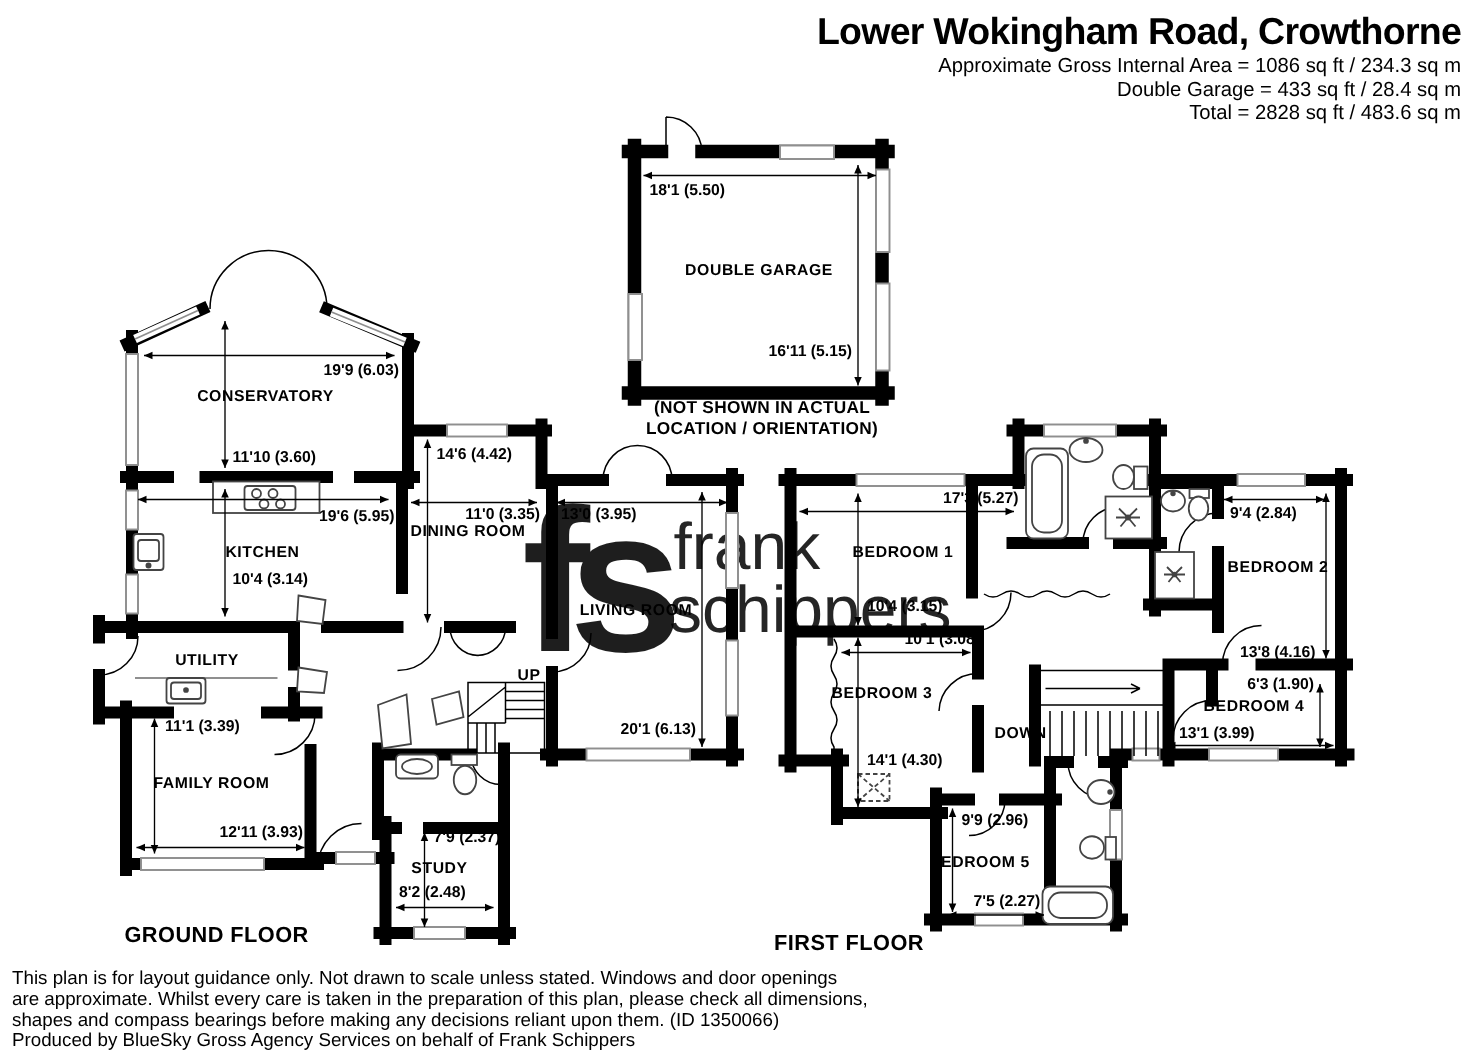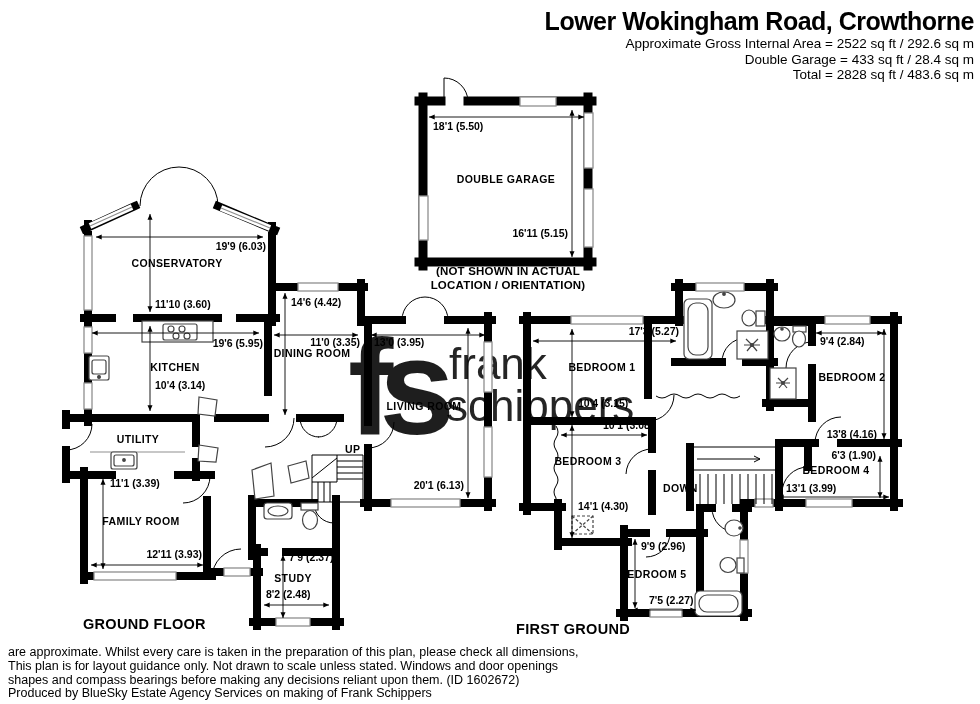--- a/index.html
+++ b/index.html
@@ -20,21 +20,21 @@
   .wm{font-weight:bold;opacity:.88;}
   .wmw{font-weight:normal;opacity:.85;}
 </style>
 </head>
 <body>
 
 <div class="page">
 
   <div class="hdr">
     <div class="title">Lower Wokingham Road, Crowthorne</div>
-    <div class="aline">Approximate Gross Internal Area = 2522 sq ft / 292.6 sq m</div>
+    <div class="aline">Approximate Gross Internal Area = 1086 sq ft / 234.3 sq m</div>
     <div class="aline">Double Garage = 433 sq ft / 28.4 sq m</div>
     <div class="aline">Total = 2828 sq ft / 483.6 sq m</div>
   </div>
 
   <svg width="980" height="704" viewBox="0 0 980 704">
     <defs>
       <marker id="arr" viewBox="0 0 10 10" refX="9" refY="5" markerWidth="7" markerHeight="7" orient="auto-start-reverse">
         <path d="M0,1 L9,5 L0,9 z" fill="#000"></path>
       </marker>
     </defs>
@@ -275,22 +275,22 @@
       <text class="dim" x="603" y="429">10'1 (3.08)</text>
       <text class="dim" x="578" y="510">14'1 (4.30)</text>
       <text class="dim" x="876" y="459" text-anchor="end">6'3 (1.90)</text>
       <text class="dim" x="786" y="492">13'1 (3.99)</text>
       <text class="dim" x="641" y="550">9'9 (2.96)</text>
       <text class="dim" x="649" y="604">7'5 (2.27)</text>
     </g>
   </svg>
 
   <div class="floorlabel" id="gf-label">GROUND FLOOR</div>
-  <div class="floorlabel" id="ff-label">FIRST GROUND</div>
+  <div class="floorlabel" id="ff-label">FIRST FLOOR</div>
 
   <div class="ftr">
+    <div>This plan is for layout guidance only. Not drawn to scale unless stated. Windows and door openings</div>
     <div>are approximate. Whilst every care is taken in the preparation of this plan, please check all dimensions,</div>
-    <div>This plan is for layout guidance only. Not drawn to scale unless stated. Windows and door openings</div>
-    <div>shapes and compass bearings before making any decisions reliant upon them. (ID 1602672)</div>
-    <div>Produced by BlueSky Estate Agency Services on making of Frank Schippers</div>
+    <div>shapes and compass bearings before making any decisions reliant upon them. (ID 1350066)</div>
+    <div>Produced by BlueSky Gross Agency Services on behalf of Frank Schippers</div>
   </div>
 
 </div>
 
 </body></html>

